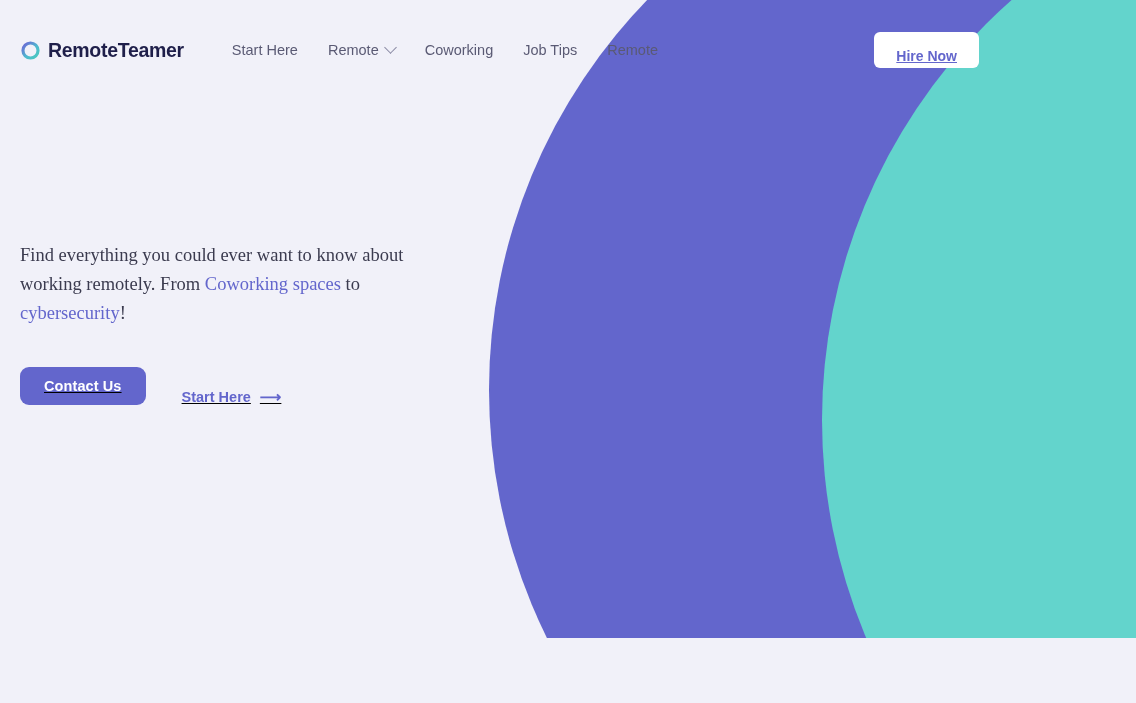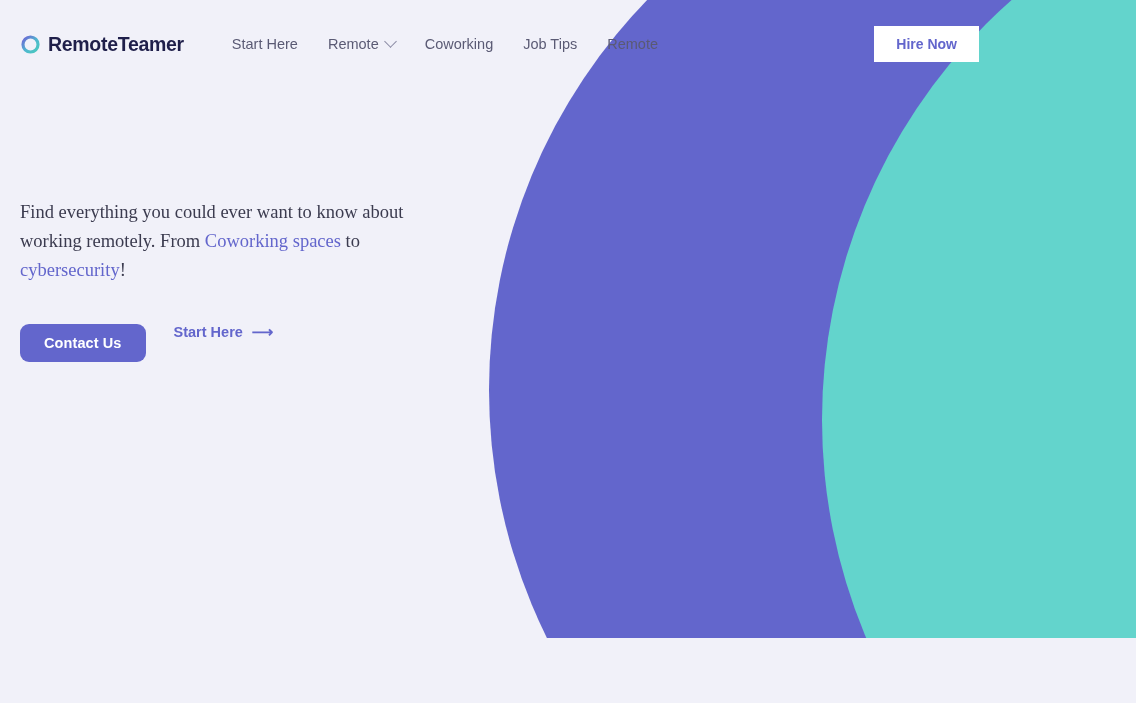--- a/index.html
+++ b/index.html
@@ -50,20 +50,21 @@
   }
 
   
   #site-header {
     position: relative;
     z-index: 5;
     height: 88px;
     display: flex;
     align-items: center;
     padding: 0 20px 0 20px;
+    margin-top: 6px;
   }
 
   #brand {
     display: flex;
     align-items: center;
     gap: 7px;
     text-decoration: none;
   }
 
   #brand-mark {
@@ -107,30 +108,31 @@
     border-bottom: 1.6px solid #8a8aa3;
     transform: translateY(-3px) rotate(45deg);
   }
 
   #header-spacer { flex: 1 1 auto; }
 
   #hire-now-button {
     background: #ffffff;
     color: #6366cc;
     border: none;
-    border-radius: 0;
+    border-radius: 6px;
     font-family: "Liberation Sans", sans-serif;
     font-size: 14px;
     font-weight: 700;
-    padding: 0 22px;
+    padding: 6px 22px;
     height: 36px;
     line-height: 36px;
     cursor: pointer;
     white-space: nowrap;
     margin-right: 137px;
+    text-decoration: underline;
   }
 
   
   #hero {
     position: relative;
     z-index: 4;
     padding: 98px 0 0 20px;
     width: 560px;
   }
 
@@ -138,39 +140,40 @@
     font-family: "Liberation Sans", sans-serif;
     font-size: 96px;
     line-height: 0.98;
     font-weight: 700;
     letter-spacing: -2.5px;
     color: #1f1f4a;
     white-space: pre-line;
   }
 
   #hero-subtitle {
-    margin-top: 12px;
+    margin-top: 49px;
     font-family: "Liberation Serif", serif;
     font-size: 18.5px;
     line-height: 1.58;
     color: #3b3b4f;
     max-width: 430px;
   }
 
   #hero-subtitle a {
     color: #6366cc;
     text-decoration: none;
     cursor: pointer;
   }
 
   #hero-actions {
     margin-top: 38px;
     display: flex;
-    align-items: flex-start;
-    gap: 28px;
+    align-items: flex-end;
+    gap: 36px;
+    text-decoration: underline;
   }
 
   #contact-us-button {
     background: #6366cc;
     color: #ffffff;
     border: none;
     border-radius: 9px;
     font-family: "Liberation Sans", sans-serif;
     font-size: 14.5px;
     font-weight: 700;

